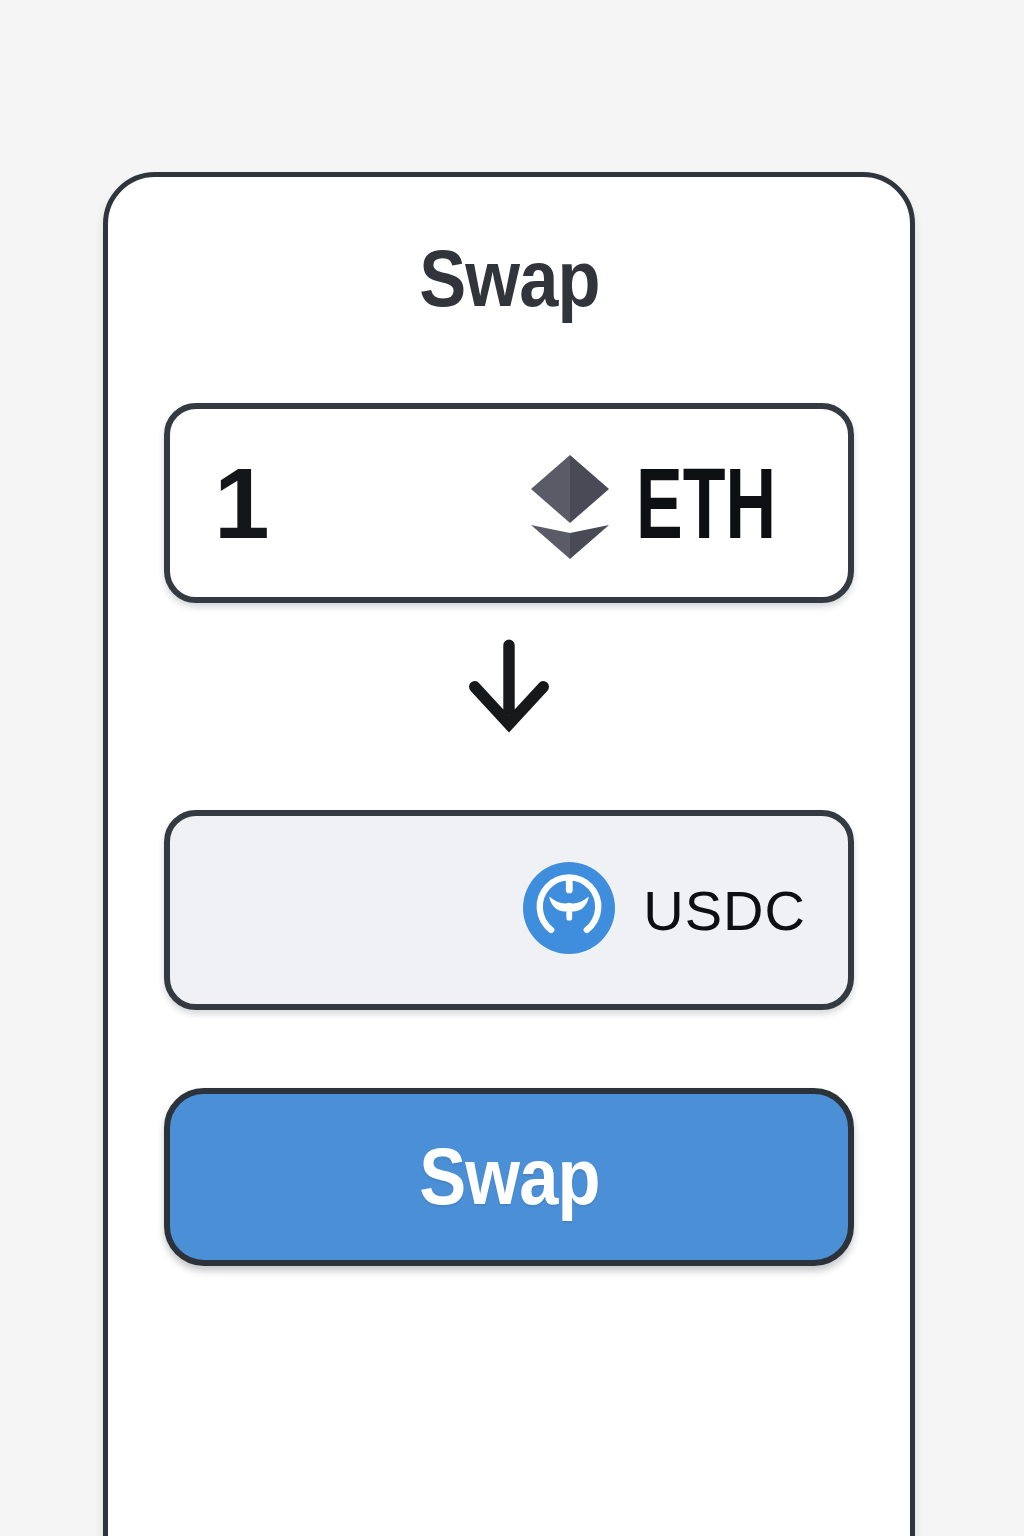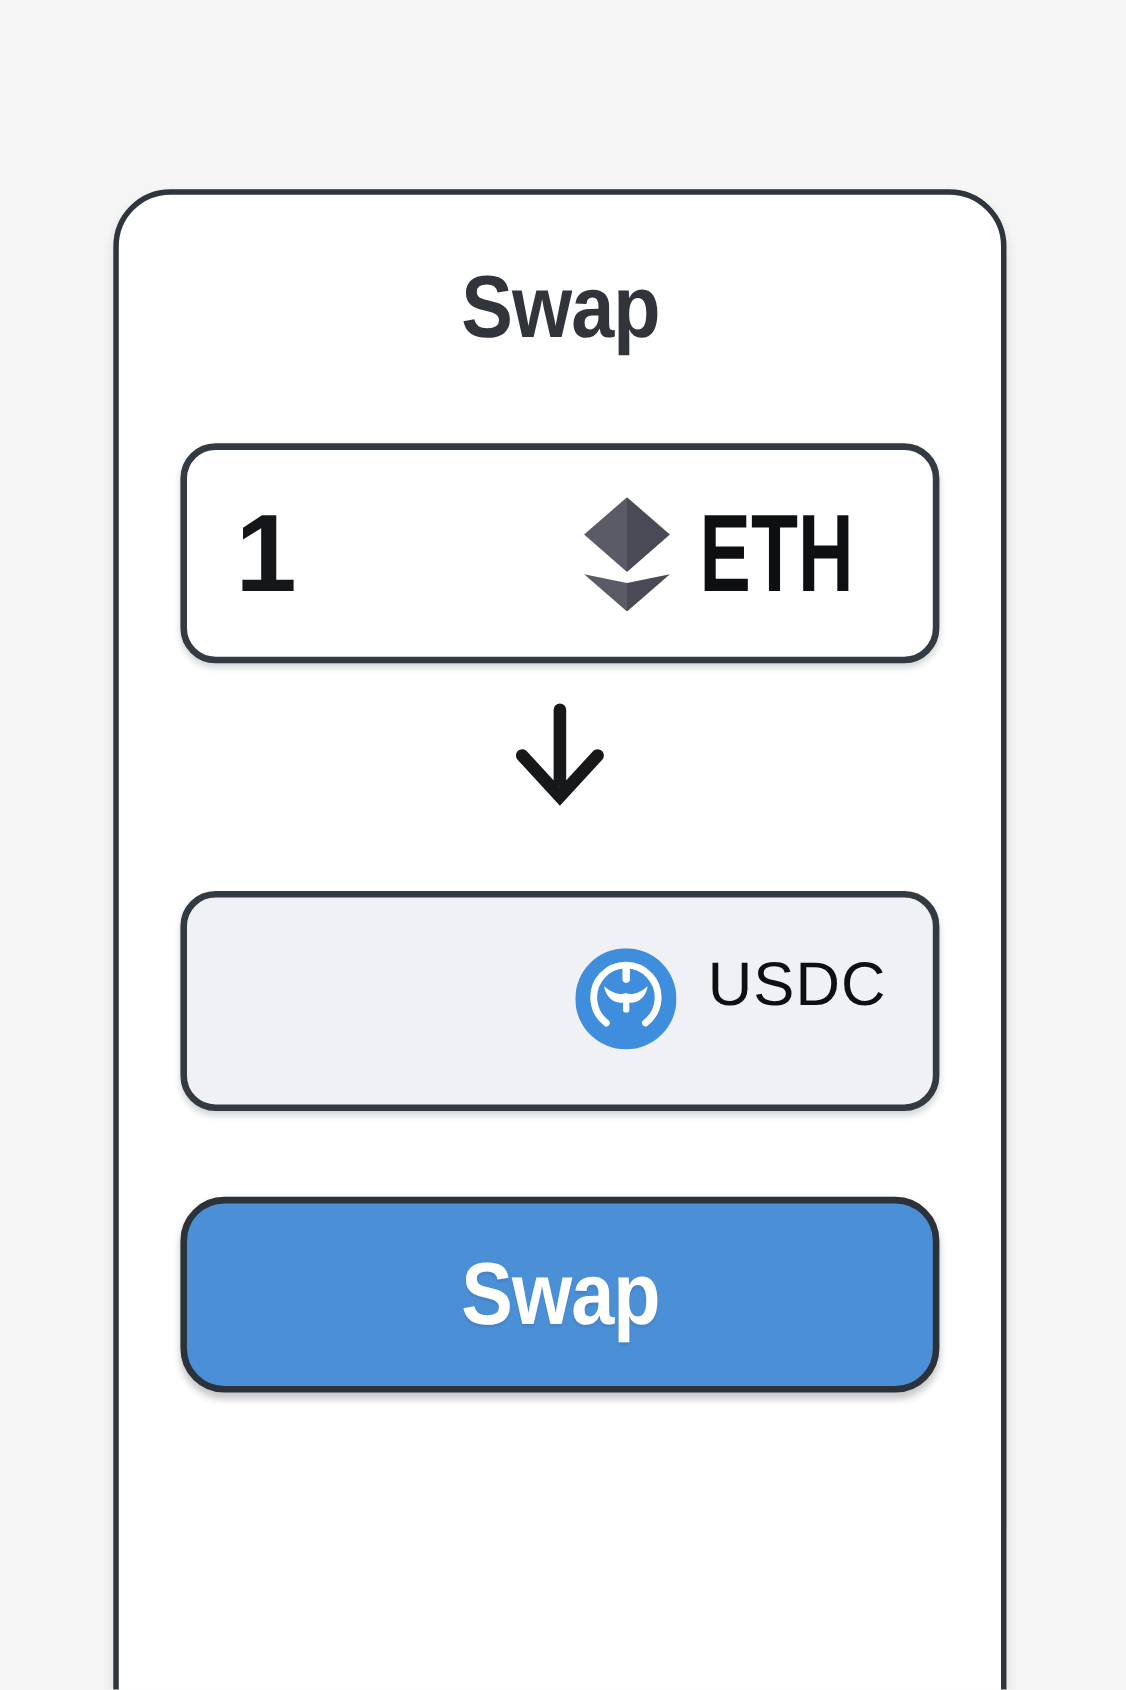--- a/index.html
+++ b/index.html
@@ -51,21 +51,21 @@
     flex:1 1 auto;
     min-width:0;
     border:none; outline:none;
     background:transparent;
     font-family:"Liberation Sans", sans-serif;
     font-size:100px; font-weight:700;
     color:#15161a;
     padding:0;
   }
   .token-selector {
-    display:flex; 
+    display:flex; align-items:center;
     flex:0 0 auto;
     cursor:pointer;
   }
   .token-icon { flex:0 0 auto; }
   .eth-icon-svg { width:80px; height:104px; transform:translateY(6px); }
   .usdc-icon-svg { width:92px; height:92px; }
 
   .token-label {
     display:inline-block;
     color:#0e0f12;

